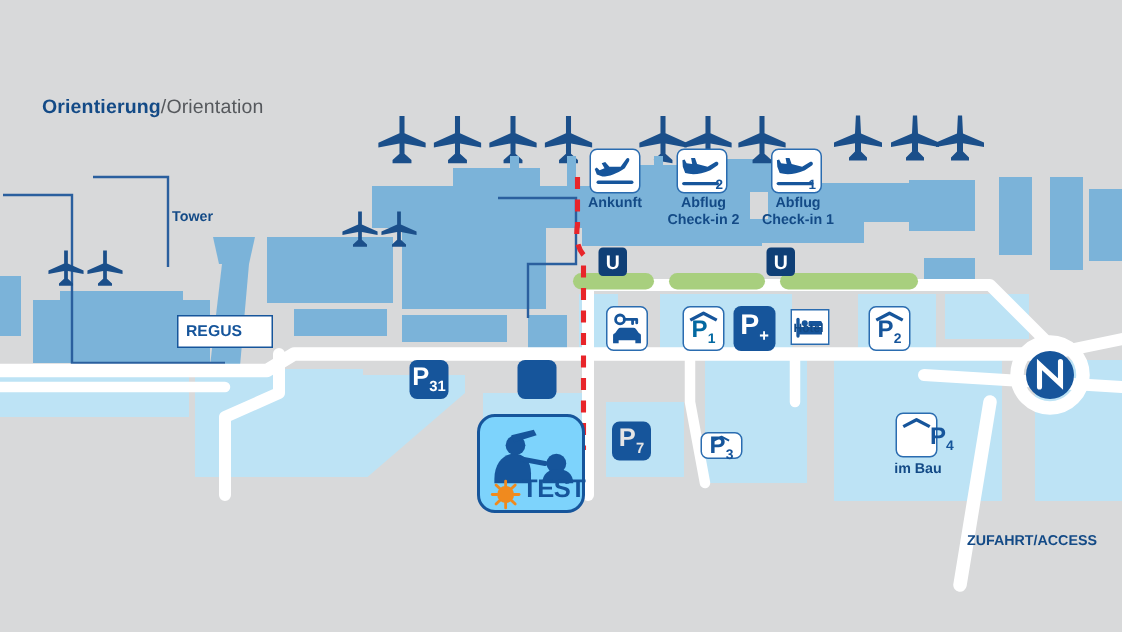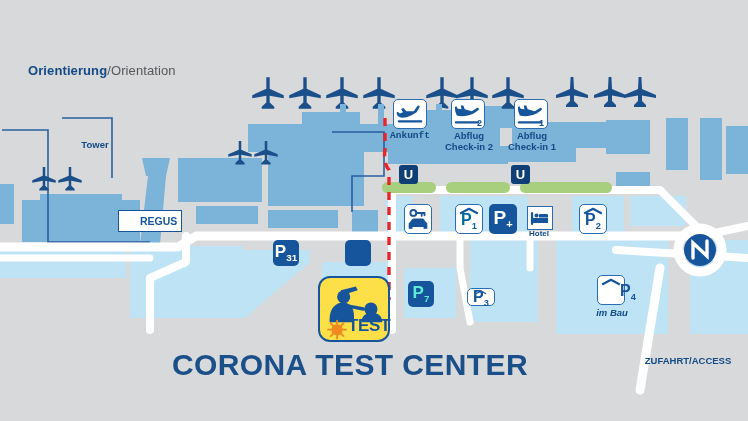--- a/index.html
+++ b/index.html
@@ -19,24 +19,24 @@
   .ico{position:absolute;box-sizing:border-box;}
   
   .tile{background:#ffffff;border:1.4px solid #2a6cb0;border-radius:5px;}
   
   .tilef{background:#16559b;border-radius:5px;}
   .ptxt{position:absolute;left:0;right:0;top:50%;transform:translateY(-50%);
         text-align:center;font-weight:bold;line-height:1;}
   .sub{font-size:.58em;vertical-align:sub;}
   .regus{position:absolute;background:#ffffff;border:1.6px solid #16559b;
          box-sizing:border-box;display:flex;align-items:center;}
-  .regus span{color:#16559b;font-weight:bold;font-size:10.5px;padding-left:5px;margin-left:16px;}
+  .regus span{color:#16559b;font-weight:bold;font-size:10.5px;padding-left:5px;}
   .ubox{position:absolute;background:#0f3f76;border-radius:3px;
         color:#fff;font-weight:bold;font-size:13px;text-align:center;}
-  .ctc{position:absolute;background:#fde047;border:2.4px solid #16559b;
+  .ctc{position:absolute;background:#7dd3fc;border:2.4px solid #16559b;
        border-radius:12px;box-sizing:border-box;}
   .hotelbox{position:absolute;background:#ffffff;border:1.2px solid #2a6cb0;}
 </style>
 </head>
 <body>
 
 <div id="map">
 
   <svg class="layer" viewBox="0 0 748 421">
     <rect x="0" y="0" width="748" height="421" fill="#d8d9da"></rect>
@@ -174,33 +174,33 @@
     <g>
       <circle cx="700" cy="250" r="16" fill="#16559b"></circle>
       <path d="M693,258 L693,243 L707,256 L707,241" fill="none" stroke="#ffffff" stroke-width="3.4" stroke-linecap="round"></path>
     </g>
   </svg>
 
   <div class="hdr">
     <span class="de">Orientierung</span><span class="en">/</span><span class="en">Orientation</span>
   </div>
 
-  <div class="lbl t10" style="left:68px;top:140px;width:54px;">Tower</div>
+  <div class="lbl t10" style="left:88px;top:140px;width:54px;text-align:right;">Tower</div>
 
   <div class="regus" style="left:118px;top:210px;width:64px;height:22px;">
     <span>REGUS</span>
   </div>
 
   <div class="ico tile" style="left:393px;top:99px;width:34px;height:30px;">
     <svg viewBox="0 0 34 30" width="100%" height="100%">
       <path d="M5,23 L29,23" stroke="#16559b" stroke-width="2.4" fill="none" stroke-linecap="round"></path>
       <path d="M8,19 C13,19 18,17 24,13 L27,8 C28,6 26,5 25,6.5 L21,12 L13,12 L10,8.5 L7.5,9.5 L9.5,13 L6,14.5 L4,12.5 L2.5,13.6 L4,17.5 Z" fill="#16559b"></path>
     </svg>
   </div>
-  <div class="lbl t10" style="left:373px;top:131px;width:74px;font-family:Liberation Mono, monospace;">Ankunft</div>
+  <div class="lbl t10" style="left:373px;top:131px;width:74px;">Ankunft</div>
 
   <div class="ico tile" style="left:451px;top:99px;width:34px;height:30px;">
     <svg viewBox="0 0 34 30" width="100%" height="100%">
       <path d="M4,24 L28,24" stroke="#16559b" stroke-width="2.4" fill="none" stroke-linecap="round"></path>
       <path d="M5,16.5 C10,18 16,17.5 23,14.5 L28,11 C29.6,9.8 28.2,7.6 26.6,8.6 L21,12 L13.5,10 L12,5.8 L9.2,5.8 L10,10 L6,9.4 L4.6,6.8 L3,7.4 L3.3,12 Z" fill="#16559b"></path>
     </svg>
     <div style="position:absolute;right:2px;bottom:0px;font-size:9px;font-weight:bold;color:#16559b;">2</div>
   </div>
   <div class="lbl t10" style="left:434px;top:131px;width:70px;">Abflug
 Check-in 2</div>
@@ -229,32 +229,32 @@
   </div>
 
   <div class="hotelbox" style="left:527px;top:206px;width:24px;height:22px;">
     <svg viewBox="0 0 24 22" width="100%" height="100%">
       <path d="M4,6 L4,17" stroke="#16559b" stroke-width="2.2" stroke-linecap="round"></path>
       <path d="M4,11 L20,11 L20,16 L4,16 Z" fill="#16559b"></path>
       <circle cx="8.5" cy="8.5" r="2" fill="#16559b"></circle>
       <path d="M11,10.4 L20,10.4 L20,8.2 C20,7.2 19.2,7 18.4,7 L12,7 C11.4,7 11,7.4 11,8 Z" fill="#16559b"></path>
     </svg>
   </div>
-  <div class="lbl t8" style="left:520px;top:230px;width:38px;">Hotel</div>
+  <div class="lbl t8" style="left:520px;top:215px;width:38px;">Hotel</div>
 
   <div class="ico tilef" style="left:273px;top:240px;width:26px;height:26px;padding-left:24px;">
     <div class="ptxt" style="color:#fff;font-size:17px;"><span>P</span><span class="sub">31</span></div>
   </div>
 
   <div class="ico tilef" style="left:345px;top:240px;width:26px;height:26px;">
     <div class="ptxt" style="color:#fff;font-size:17px;margin-top:48px;"><span>P</span><span class="sub">5</span></div>
   </div>
 
   <div class="ico tilef" style="left:408px;top:281px;width:26px;height:26px;">
-    <div class="ptxt" style="color:#5eead4;font-size:17px;"><span>P</span><span class="sub">7</span></div>
+    <div class="ptxt" style="color:#e5e5e5;font-size:17px;"><span>P</span><span class="sub">7</span></div>
   </div>
 
   <div class="ico tile" style="left:455px;top:204px;width:28px;height:30px;">
     <svg viewBox="0 0 28 30" width="100%" height="100%">
       <path d="M4.5,9 L14,4 L23.5,9" fill="none" stroke="#16559b" stroke-width="2.4" stroke-linejoin="round"></path>
     </svg>
     <div class="ptxt" style="top:61%;color:#0369a1;font-size:16px;"><span>P</span><span class="sub">1</span></div>
   </div>
 
   <div class="ico tilef" style="left:489px;top:204px;width:28px;height:30px;">
@@ -274,21 +274,21 @@
     </svg>
     <div class="ptxt" style="top:61%;color:#16559b;font-size:16px;"><span>P</span><span class="sub">3</span></div>
   </div>
 
   <div class="ico tile" style="left:597px;top:275px;width:28px;height:30px;">
     <svg viewBox="0 0 28 30" width="100%" height="100%">
       <path d="M4.5,9 L14,4 L23.5,9" fill="none" stroke="#16559b" stroke-width="2.4" stroke-linejoin="round"></path>
     </svg>
     <div class="ptxt" style="top:61%;color:#16559b;font-size:16px;padding-left:22px;"><span>P</span><span class="sub">4</span></div>
   </div>
-  <div class="lbl t10" style="left:584px;top:308px;width:56px;font-style:italic;">im Bau</div>
+  <div class="lbl t10" style="left:584px;top:308px;width:56px;">im Bau</div>
 
   <div class="ctc" style="left:318px;top:276px;width:72px;height:66px;">
     <svg viewBox="0 0 72 66" width="100%" height="100%">
 
       <path d="M10,44 C10,32 17,26 24,26 C31,26 36,31 36,40 L36,47 L10,47 Z" fill="#16559b"></path>
       <circle cx="25" cy="20" r="7" fill="#16559b"></circle>
       <path d="M22,13 L38,9 L40,13 L24,18 Z" fill="#16559b"></path>
 
       <path d="M30,30 L46,33" stroke="#16559b" stroke-width="3.6" stroke-linecap="round"></path>
 
@@ -305,17 +305,16 @@
           <path d="M-4.2,-4.2 L-6.8,-6.8"></path>
             <path d="M4.2,-4.2 L6.8,-6.8"></path>
           <path d="M-4.2,4.2 L-6.8,6.8"></path>
             <path d="M4.2,4.2 L6.8,6.8"></path>
         </g>
       </g>
     </svg>
     <div style="position:absolute;left:28px;bottom:4px;color:#16559b;font-weight:bold;font-size:17px;letter-spacing:-.3px;">TEST</div>
   </div>
 
-  <div class="bigtitle">CORONA TEST CENTER</div>
 
   <div class="lbl t10" style="left:636px;top:356px;width:104px;">ZUFAHRT/ACCESS</div>
 
 </div>
 
 </body></html>

